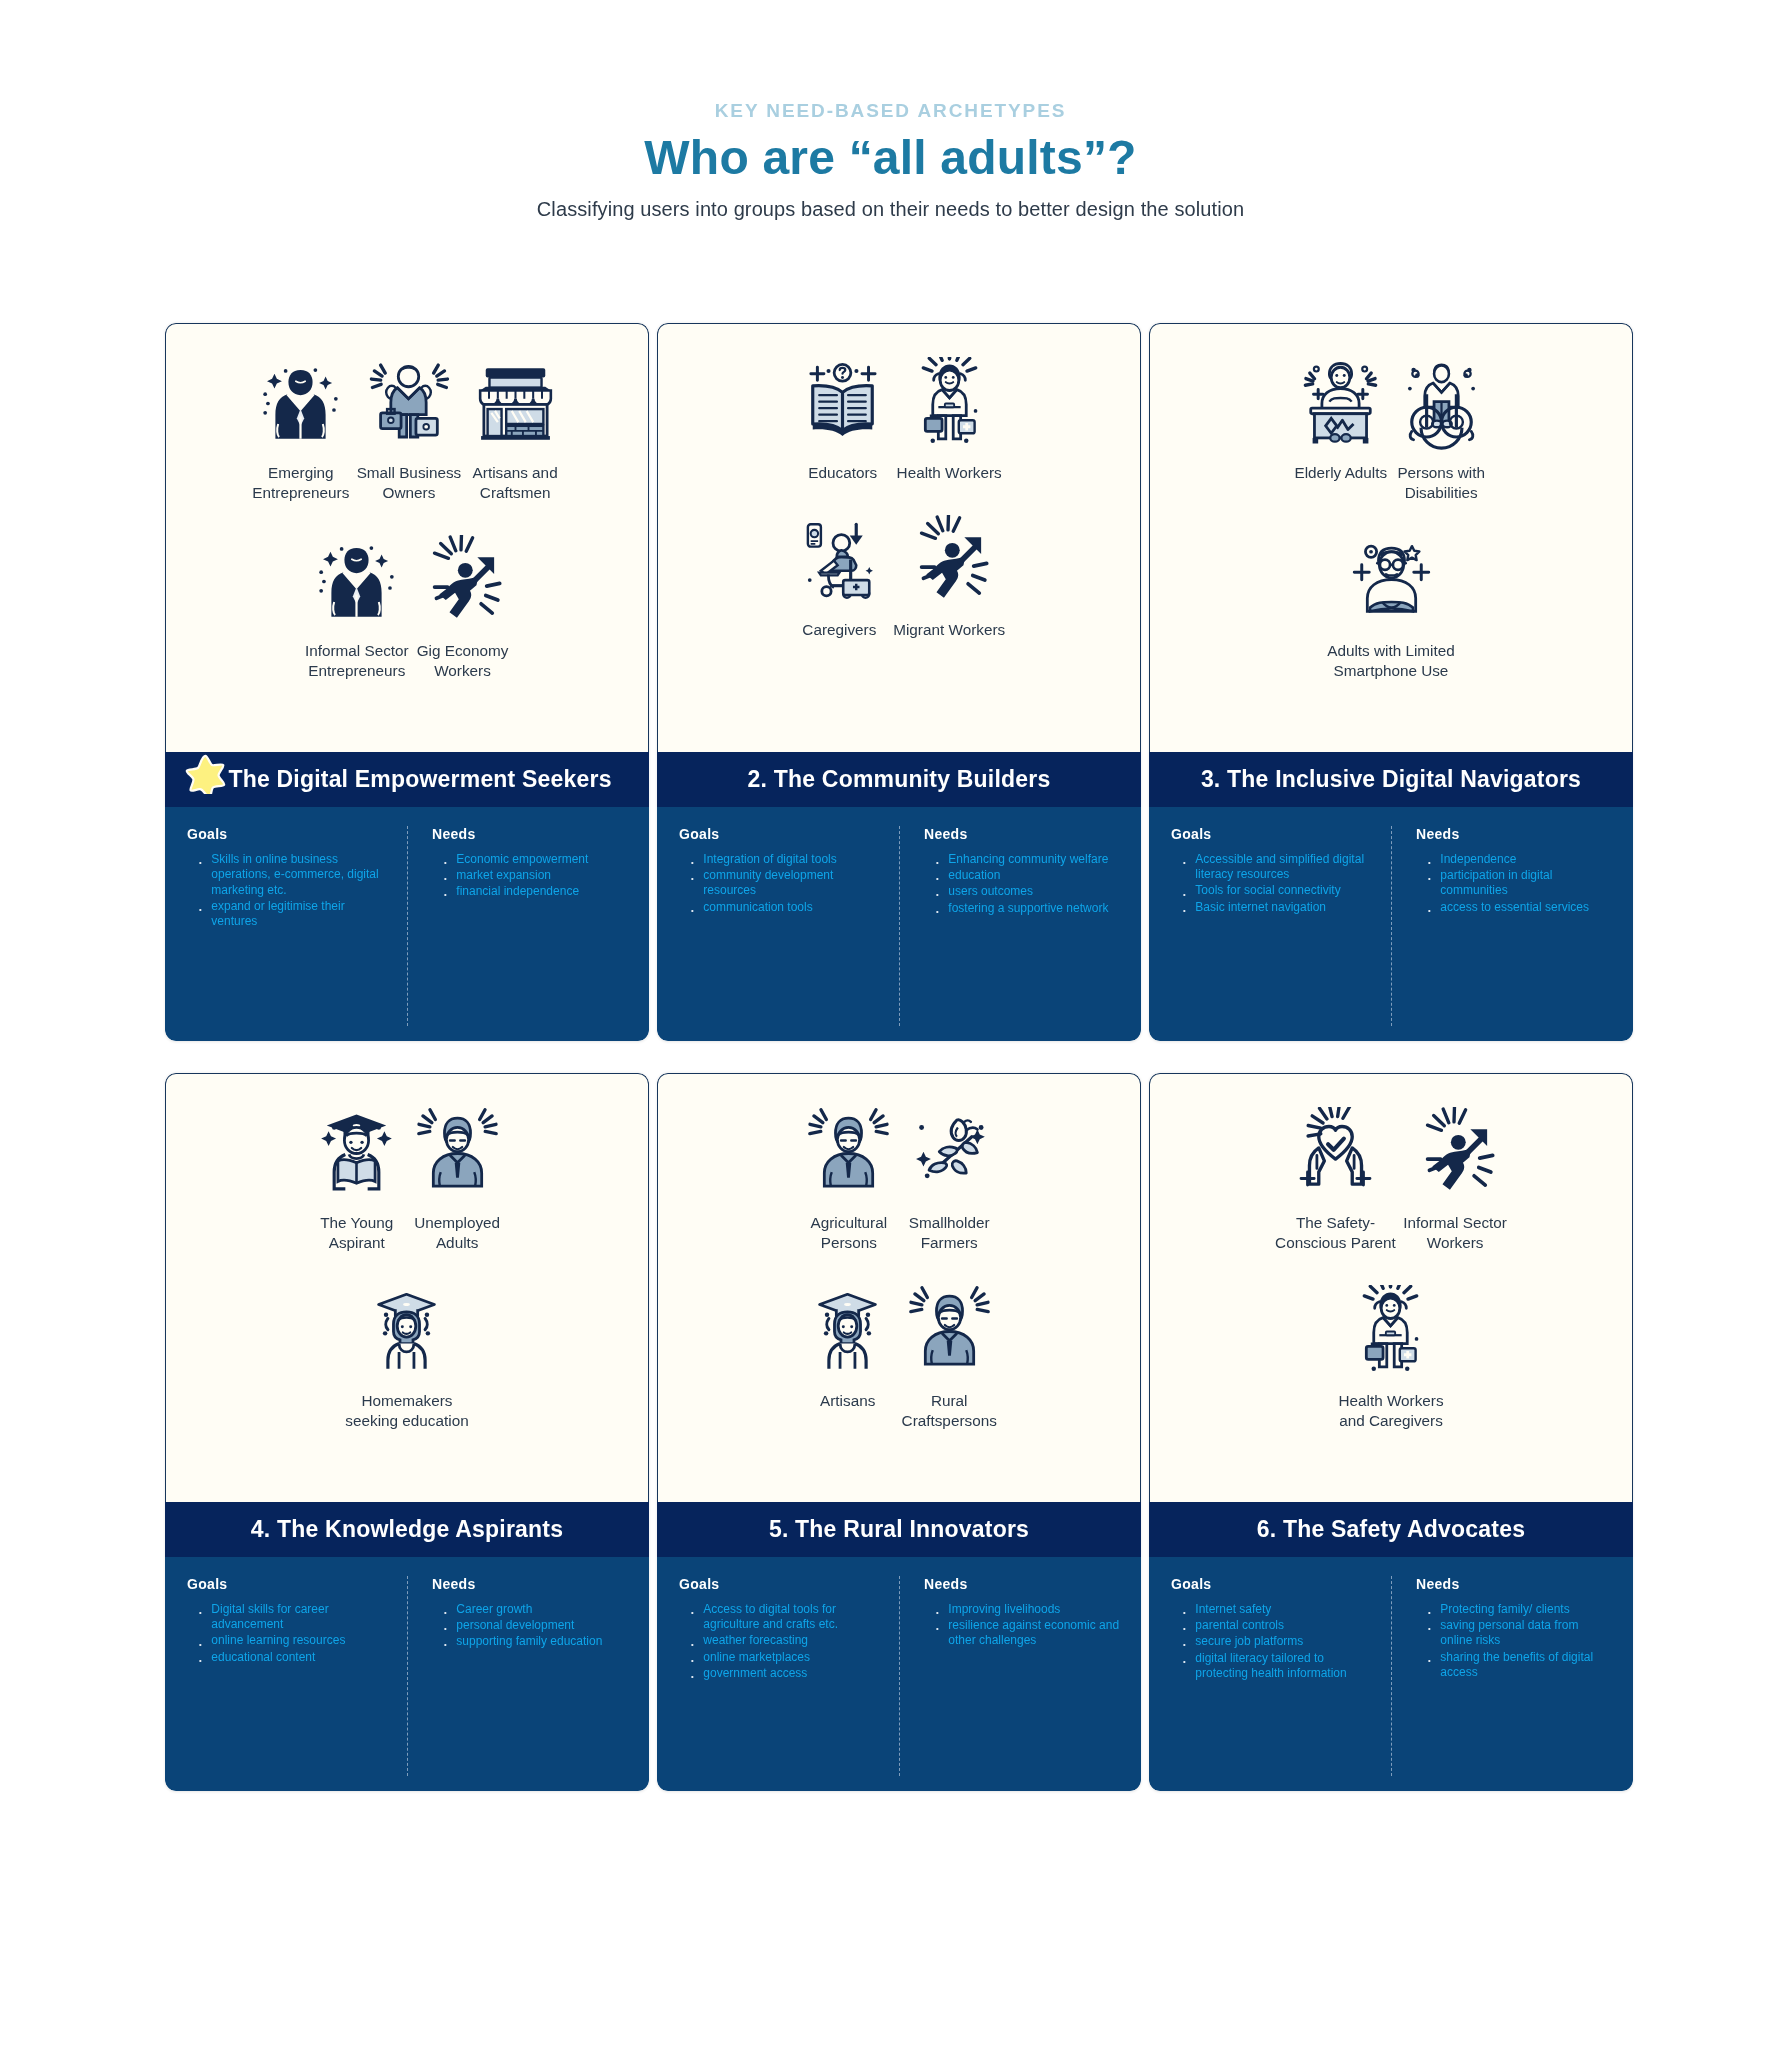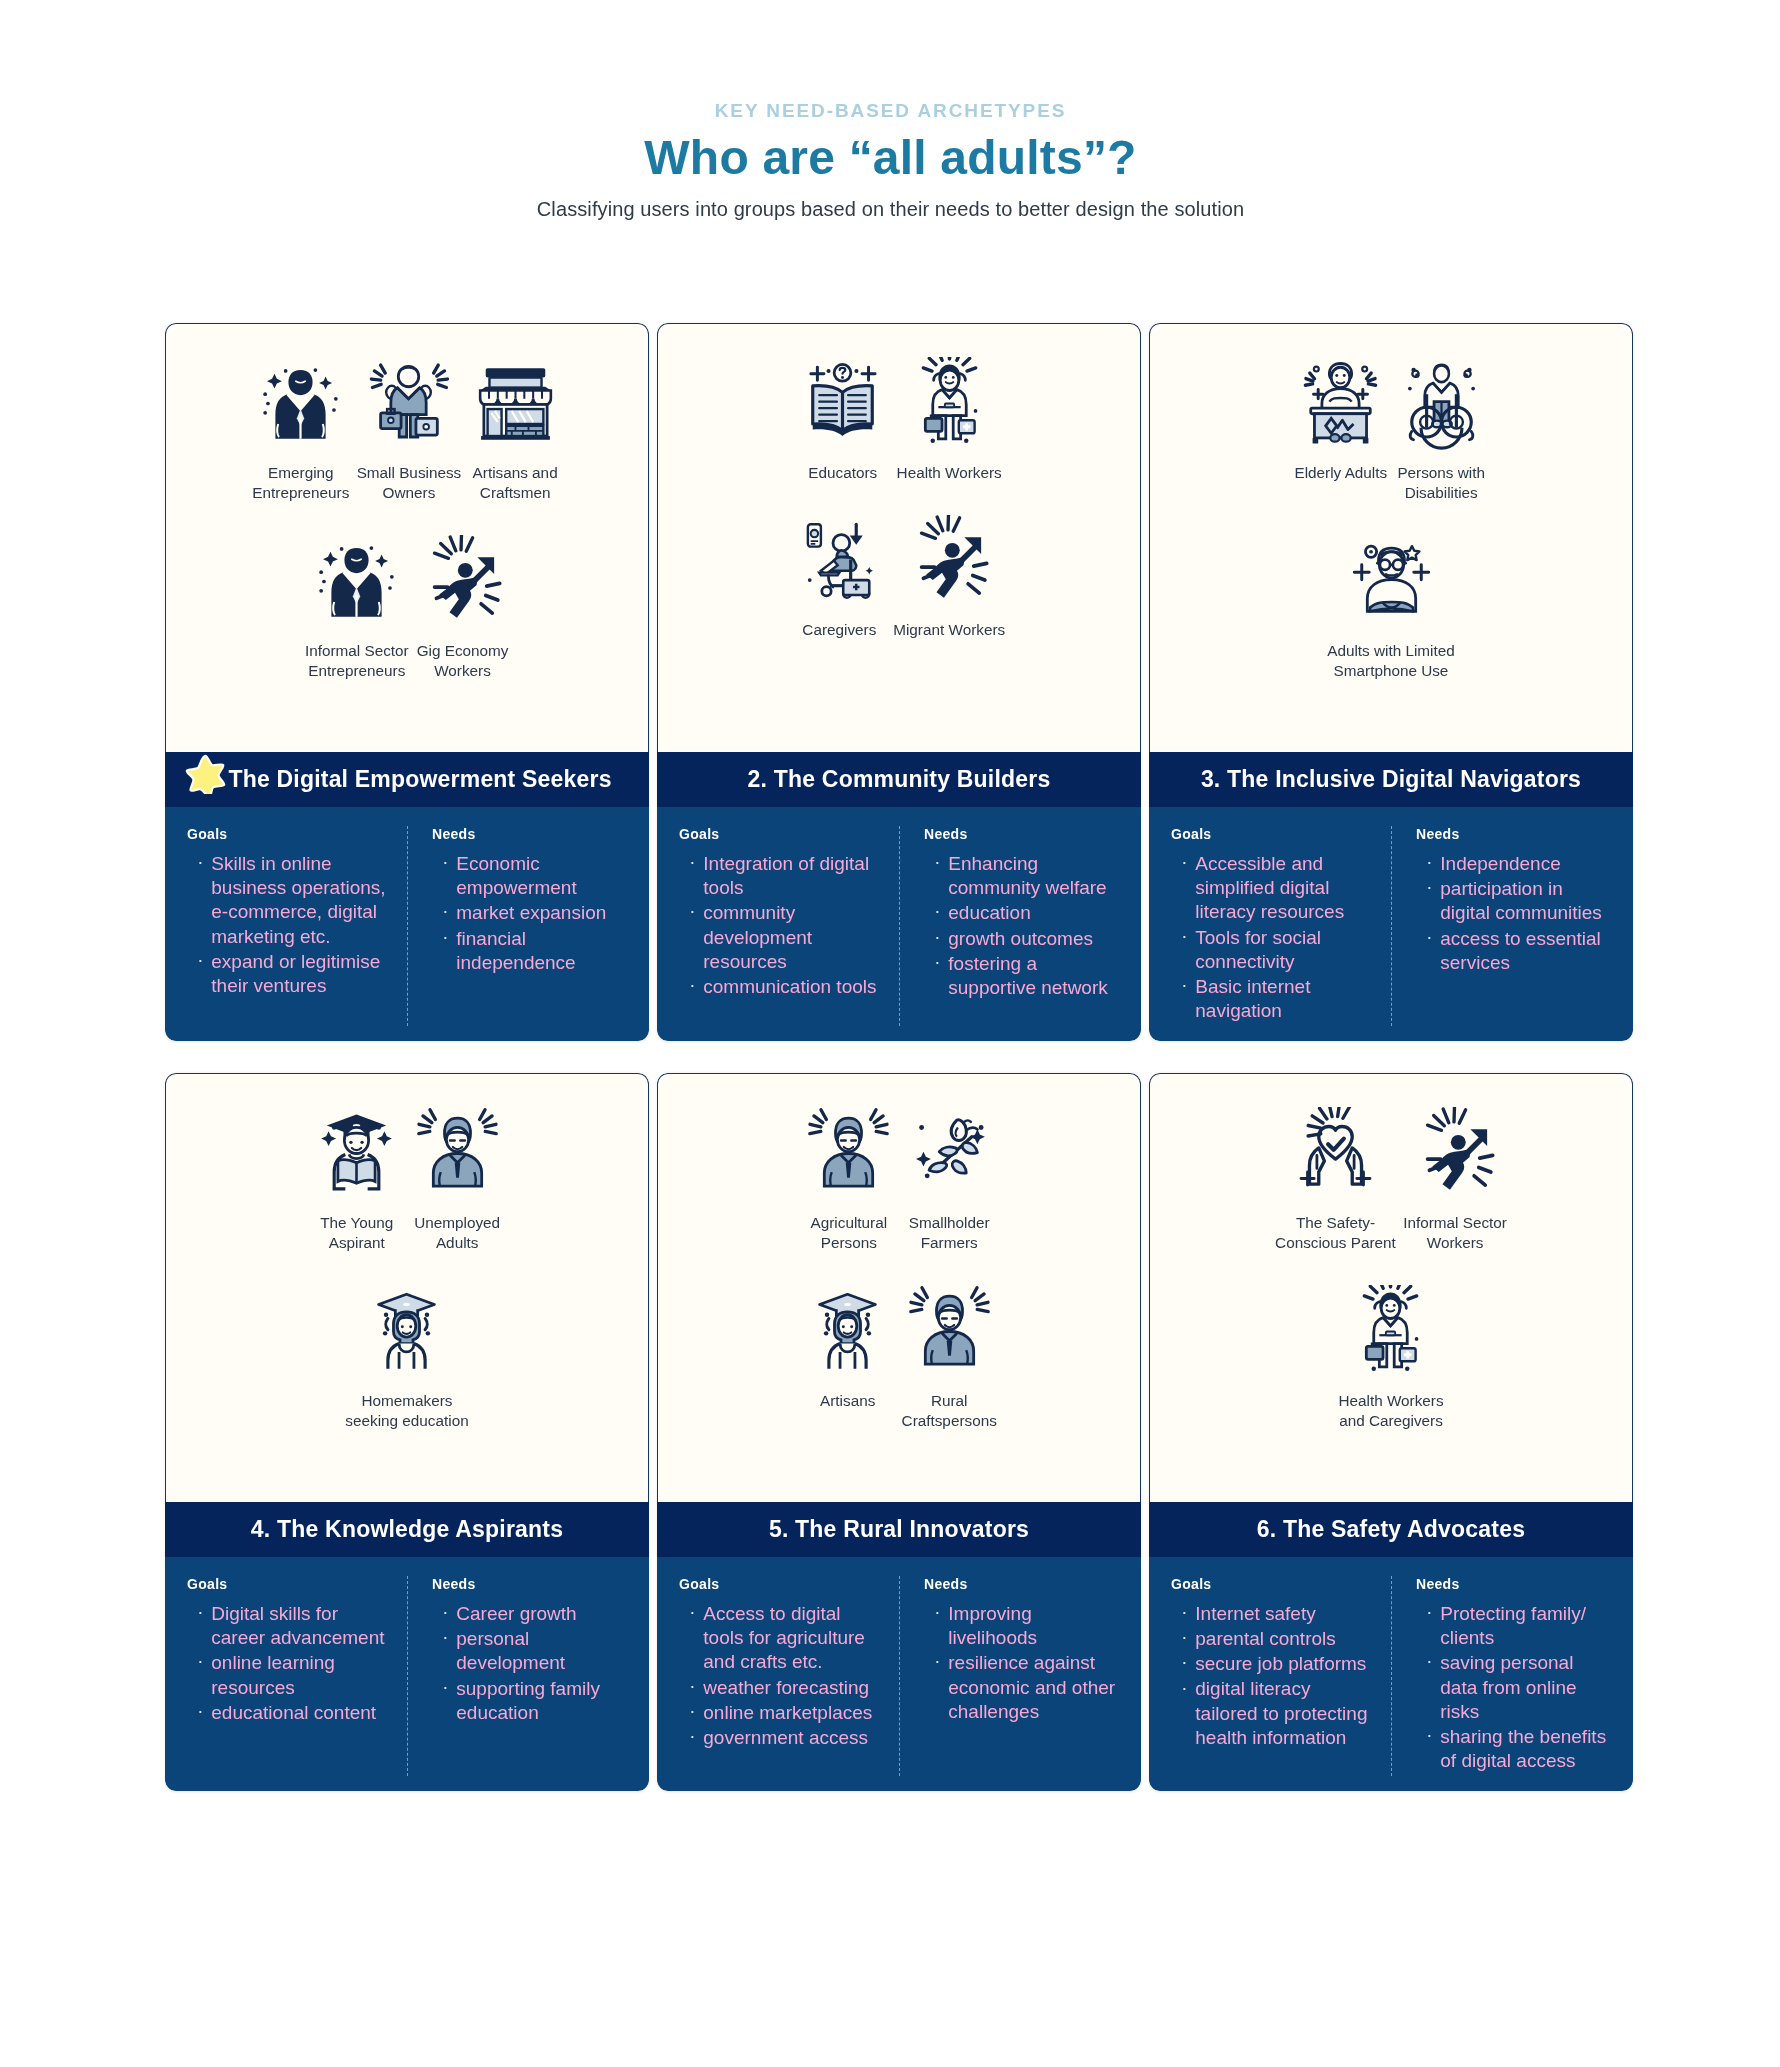--- a/index.html
+++ b/index.html
@@ -148,23 +148,23 @@
     font-size: 14px;
     font-weight: 700;
     color: #ffffff;
     letter-spacing: 0.3px;
     margin-bottom: 10.2px;
   }
   .gn-list { list-style: none; padding-left: 9.3px; }
   .gn-list li {
     position: relative;
     padding-left: 15px;
-    font-size: 19px;
+    font-size: 12px;
     line-height: 1.28;
-    color: #f9a8d4;
+    color: #0ea5e9;
     margin-bottom: 0.9px;
   }
   .gn-list li::before {
     content: "\00B7";
     position: absolute;
     left: 0.9px;
     top: -1.9px;
     font-size: 18.6px;
     color: #dde6f0;
     line-height: 1.25;
@@ -455,21 +455,21 @@
               <li>Integration of digital tools</li>
               <li>community development resources</li>
               <li>communication tools</li>
             </ul>
       </div>
       <div class="gn-col right">
         <div class="gn-title">Needs</div>
         <ul class="gn-list">
               <li>Enhancing community welfare</li>
               <li>education</li>
-              <li>growth outcomes</li>
+              <li>users outcomes</li>
               <li>fostering a supportive network</li>
             </ul>
       </div>
     </div>
       </div>
       <div class="card">
     <div class="icons-panel">
       <div class="icon-row r1">
 
     <div class="persona">

